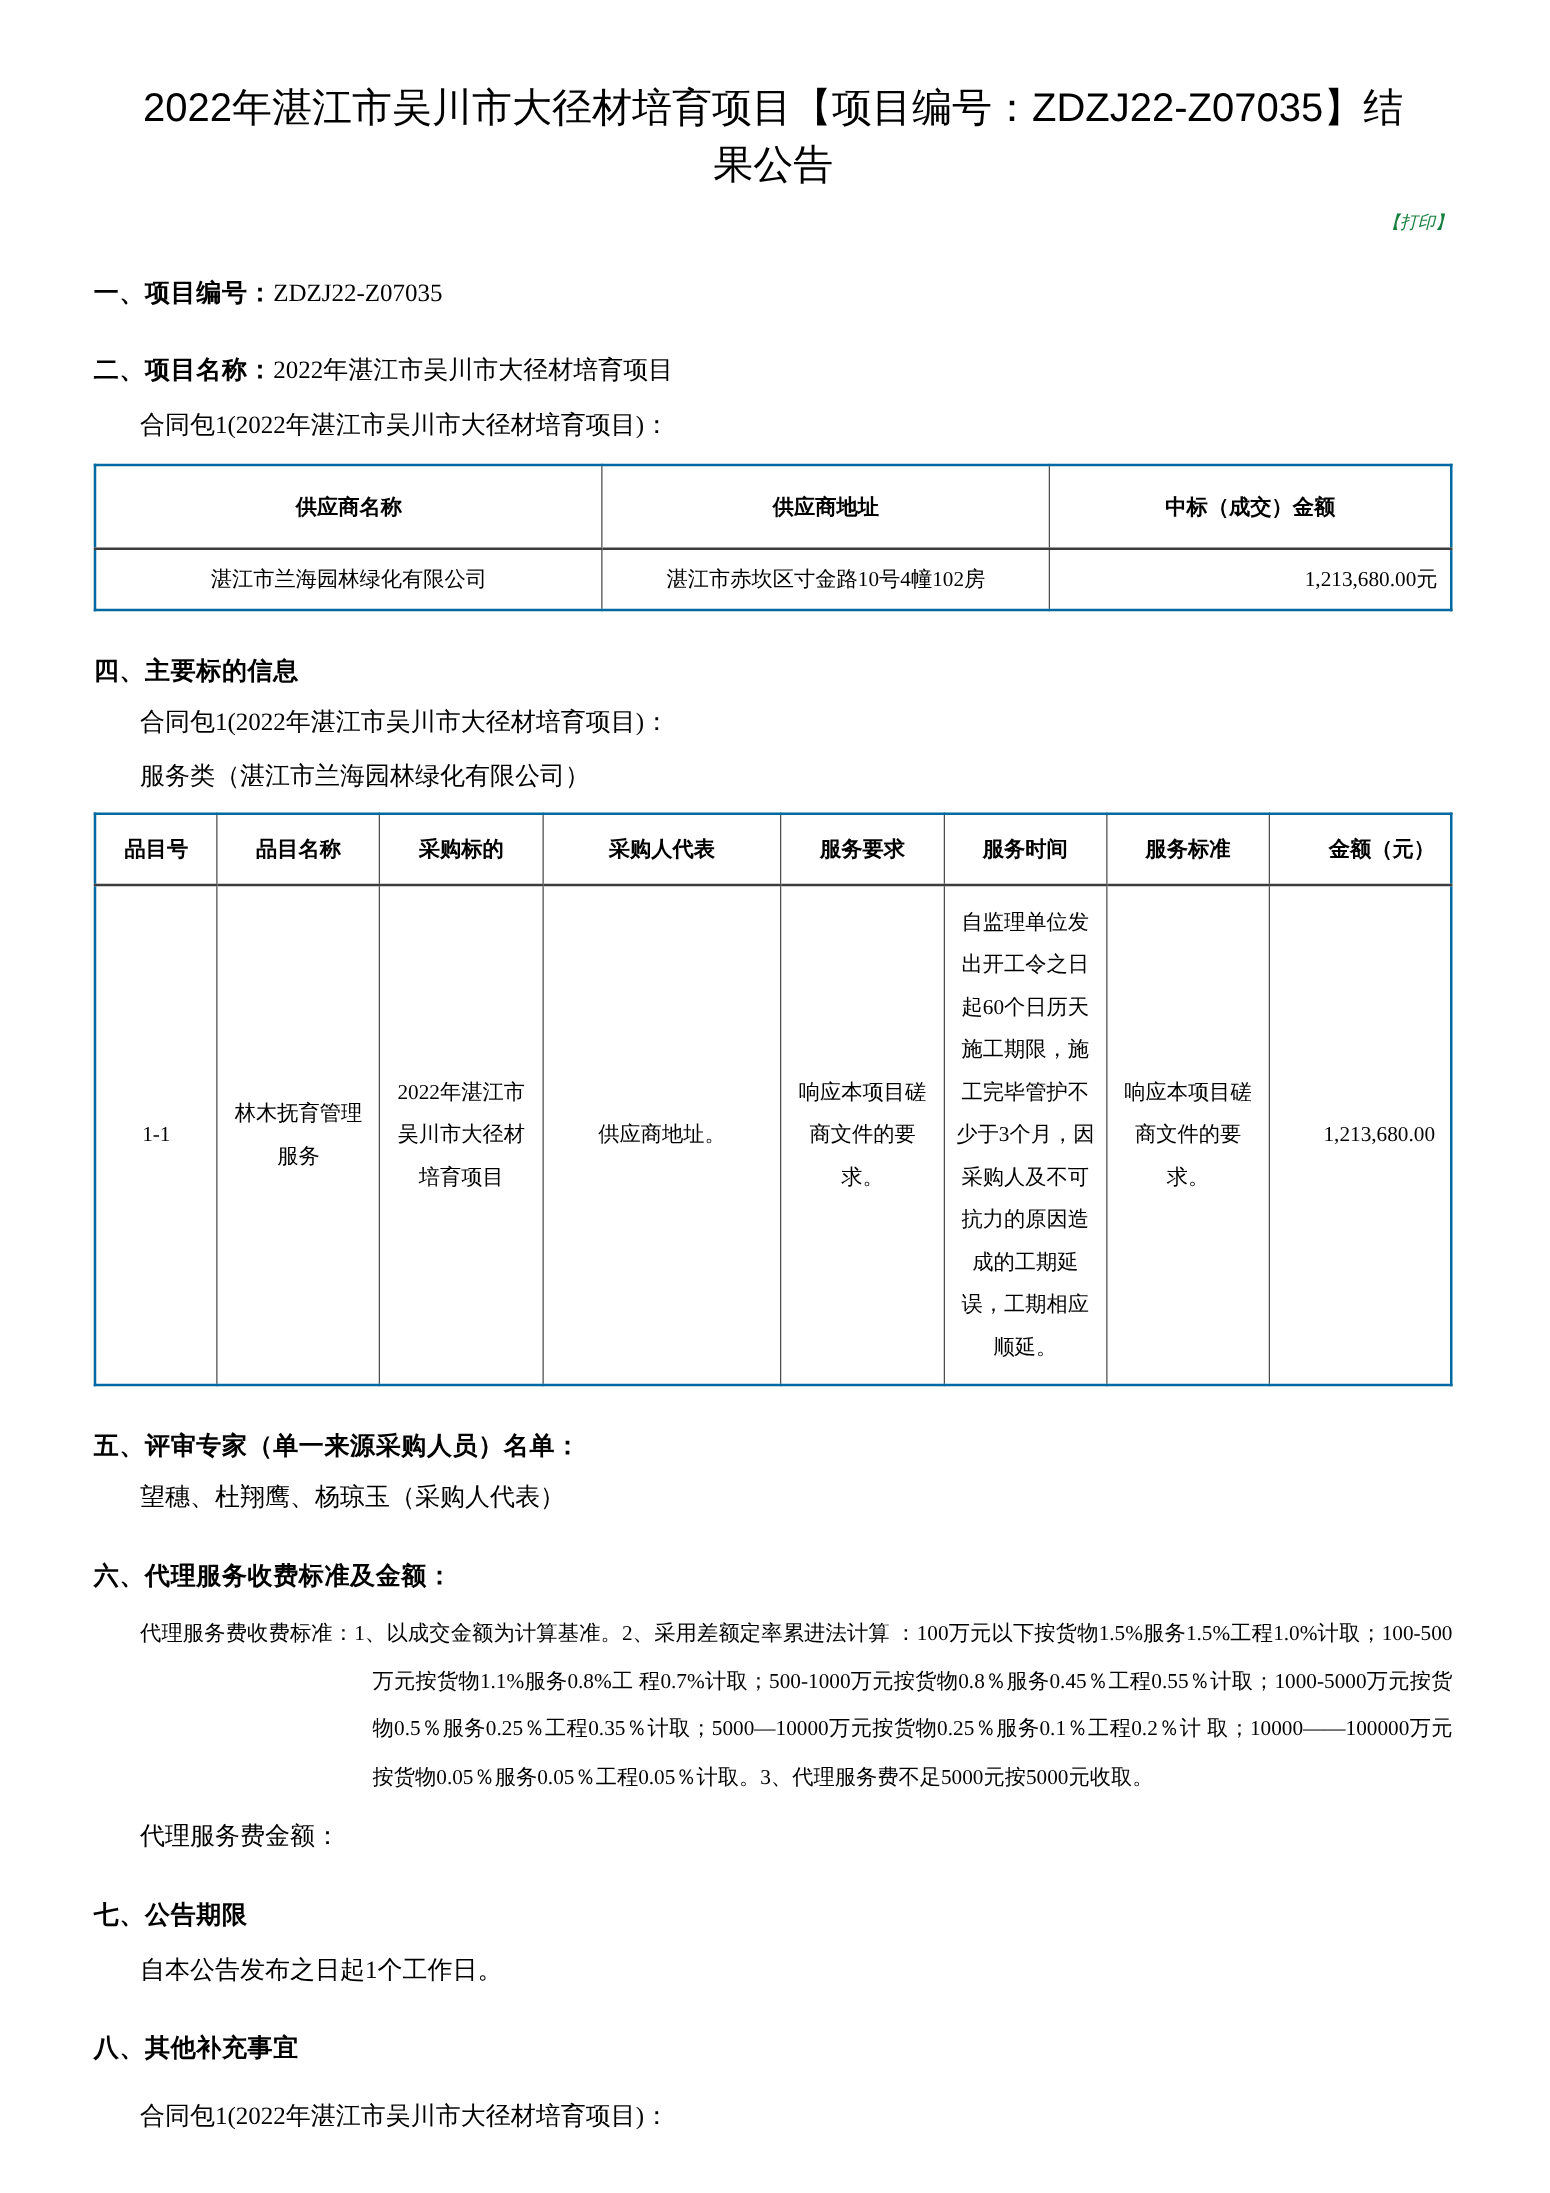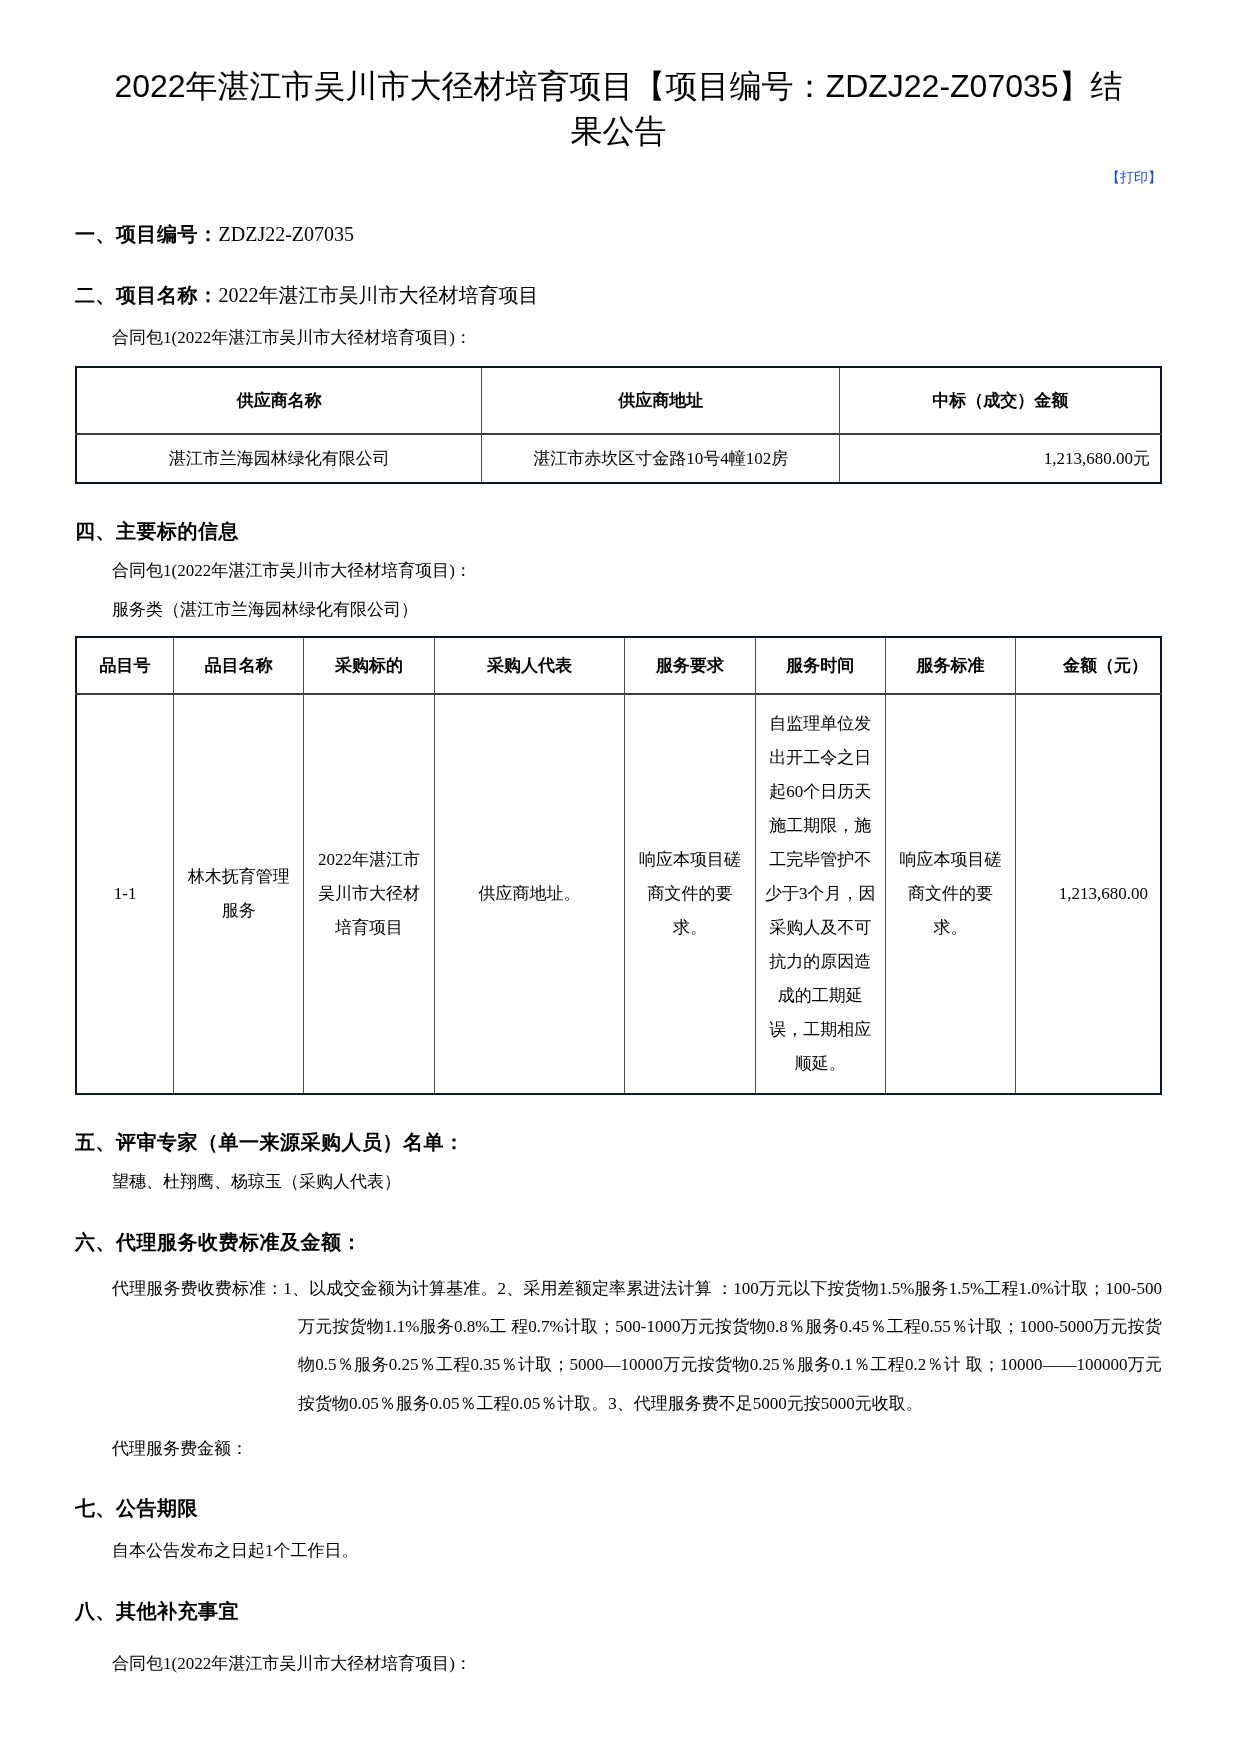--- a/index.html
+++ b/index.html
@@ -7,29 +7,29 @@
   .page {
     width:1240px; min-height:1754px; box-sizing:border-box;
     padding:64px 78px 40px 75px; background:#fff;
   }
   h1.title {
     font-family:"Liberation Sans","DejaVu Sans",sans-serif;
     font-weight:normal; font-size:32px; line-height:1.42;
     text-align:center; margin:0 auto; max-width:1010px; color:#000;
   }
   .print-row { text-align:right; margin-top:14px; font-size:14px; }
-  .print-btn { color:#1d4ed8; text-decoration:none; cursor:pointer; }
+  .print-btn { color:#15803d; text-decoration:none; cursor:pointer;font-style:italic; }
   h2.sec { font-size:20px; font-weight:bold; margin:34px 0 0 0; letter-spacing:0.5px; }
   h2.sec .h-value { font-weight:normal; letter-spacing:0; }
-  .body-line { font-size:17px; line-height:1.5; margin:16px 0 0 37px; }
+  .body-line { font-size:20px; line-height:1.5; margin:16px 0 0 37px; }
   .body-line.tight { margin-top:13px; }
   .body-line.loose { margin-top:26px; }
 
   table { border-collapse:collapse; width:100%; table-layout:fixed; margin-top:14px; }
-  table { border:2px solid #0f172a; }
+  table { border:2px solid #0369a1; }
   th, td { border:1px solid #4d4d4d; word-break:break-all; }
   thead th { border-bottom:2px solid #3d3d3d; font-weight:bold; text-align:center; }
 
   .t1 { margin-top:16px; }
   .t1 th { font-size:17px; padding:21px 6px; }
   .t1 td { font-size:17px; padding:12px 6px; text-align:center;border-radius:15px; }
   .t1 .num, .t2 .num { text-align:right; padding-right:10px; }
 
   .t2 th { font-size:17px; padding:16px 6px; }
   .t2 th.num { padding-right:12px; }

